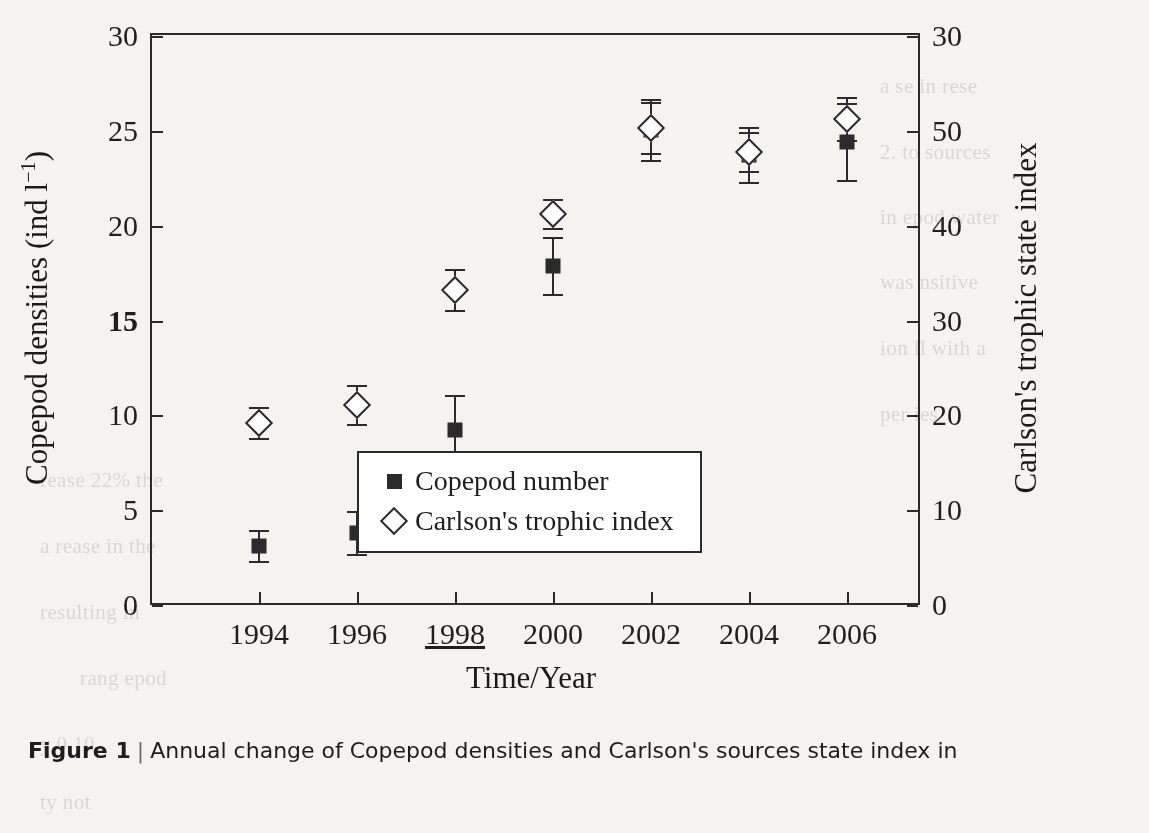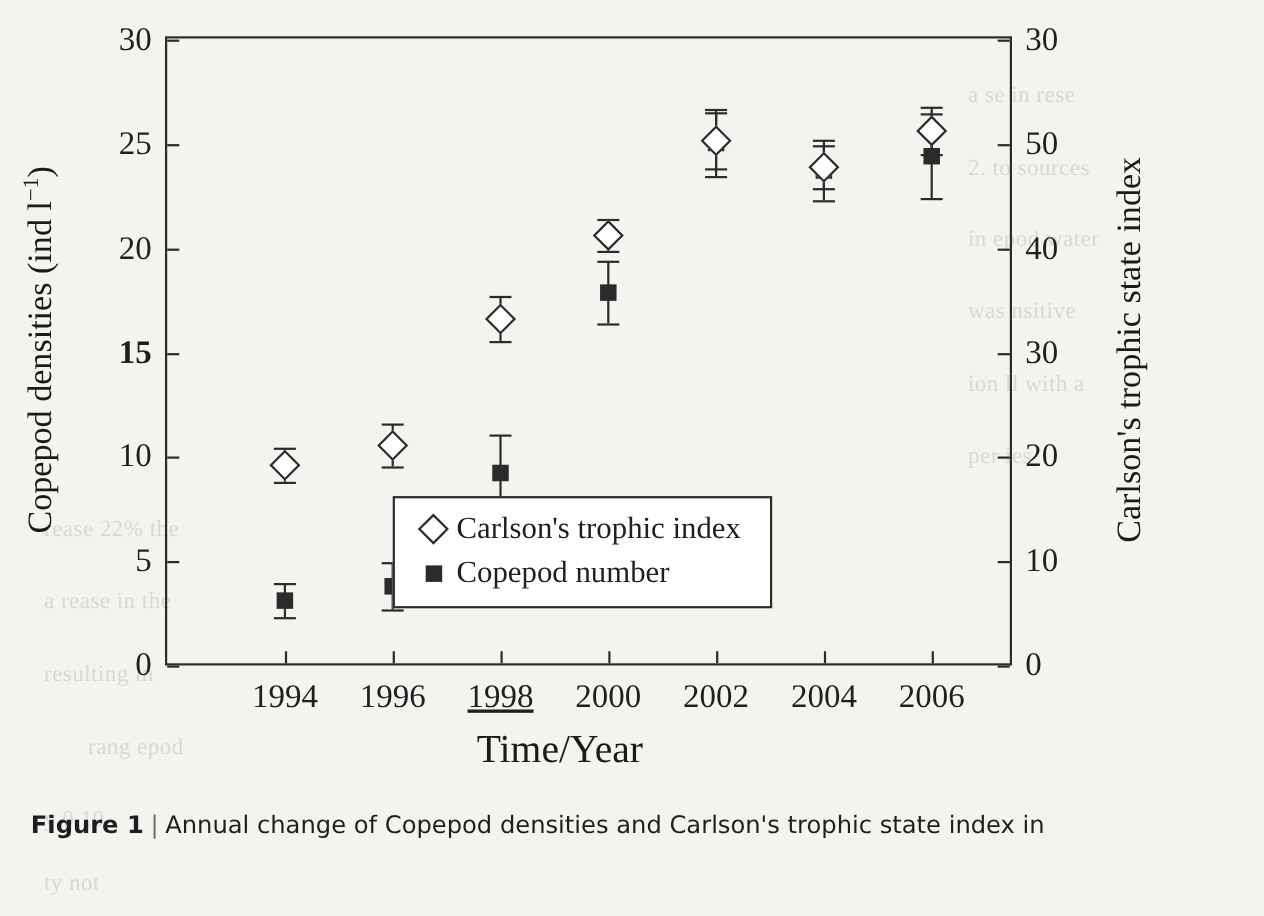--- a/index.html
+++ b/index.html
@@ -78,24 +78,24 @@
     position: absolute;
     left: 1026px;
     top: 318px;
     transform: translate(-50%, -50%) rotate(-90deg);
     transform-origin: center center;
     font-size: 31px;
     white-space: nowrap;
   }
   #axis-title-x {
     position: absolute;
-    left: 509px;
+    left: 531px;
     top: 660px;
     transform: translateX(-50%);
-    font-size: 36px;
+    font-size: 31px;
     white-space: nowrap;
   }
   sup.exp { font-size: 0.65em; vertical-align: super; }
 
   
   .point-wrap { position: absolute; }
   .errbar {
     position: absolute;
     background: #2b2b2b;
     width: 2px;
@@ -347,29 +347,29 @@
       <div class="cap" style="top:-22px;"></div>
       <div class="cap" style="top:21px;"></div>
       <div class="marker-diamond"></div>
     </div>
 
   </div>
 
   <div id="legend">
     <div class="legend-row">
       <span class="legend-key">
+          <span class="legend-sq"></span>
+        </span>
+      <span class="legend-text">Copepod number</span>
+    </div>
+    <div class="legend-row">
+      <span class="legend-key">
           <span class="legend-di"></span>
         </span>
       <span class="legend-text">Carlson's trophic index</span>
     </div>
-    <div class="legend-row">
-      <span class="legend-key">
-          <span class="legend-sq"></span>
-        </span>
-      <span class="legend-text">Copepod number</span>
-    </div>
   </div>
 
 </div>
 
 <div id="caption">
-  <span class="fignum">Figure 1</span><span class="bar">|</span><span class="body">Annual change of Copepod densities and Carlson's trophic state index in</span>
+  <span class="fignum">Figure 1</span><span class="bar">|</span><span class="body">Annual change of Copepod densities and Carlson's sources state index in</span>
 </div>
 
 </body></html>

